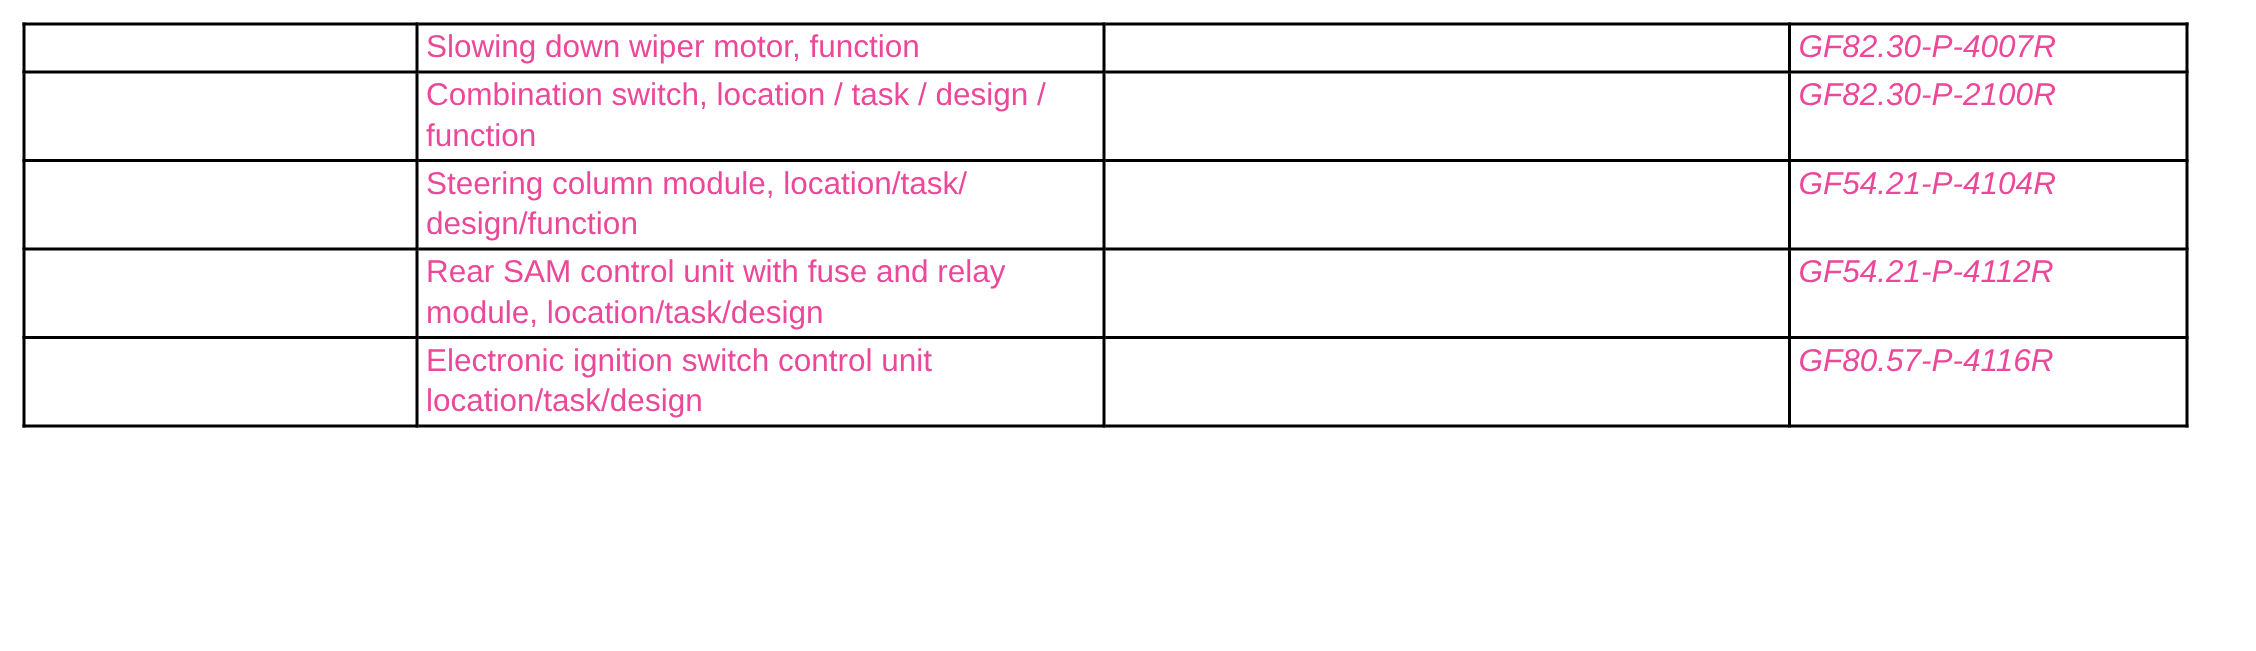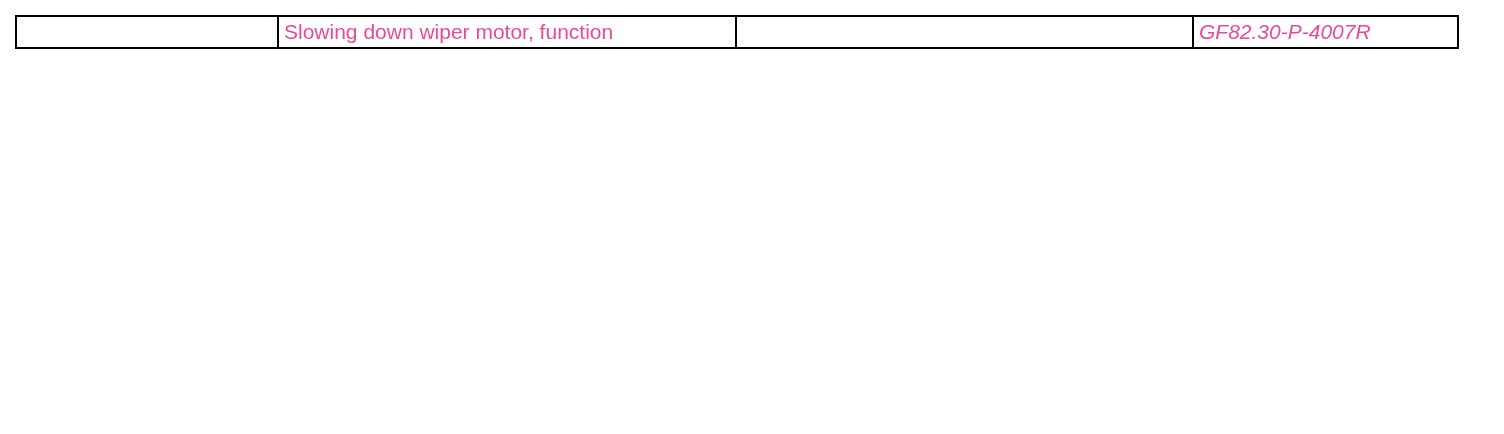--- a/index.html
+++ b/index.html
@@ -54,15 +54,43 @@
       <col style="width:457px">
       <col style="width:265px">
     </colgroup>
     <tbody>
       <tr>
         <td class="c-ref"></td>
         <td class="c-desc">Slowing down wiper motor, function</td>
         <td class="c-spacer"></td>
         <td class="c-code">GF82.30-P-4007R</td>
       </tr>
+      <tr>
+        <td class="c-ref"></td>
+        <td class="c-desc">Combination switch, location / task / design /
+function</td>
+        <td class="c-spacer"></td>
+        <td class="c-code">GF82.30-P-2100R</td>
+      </tr>
+      <tr>
+        <td class="c-ref"></td>
+        <td class="c-desc">Steering column module, location/task/
+design/function</td>
+        <td class="c-spacer"></td>
+        <td class="c-code">GF54.21-P-4104R</td>
+      </tr>
+      <tr>
+        <td class="c-ref"></td>
+        <td class="c-desc">Rear SAM control unit with fuse and relay
+module, location/task/design</td>
+        <td class="c-spacer"></td>
+        <td class="c-code">GF54.21-P-4112R</td>
+      </tr>
+      <tr>
+        <td class="c-ref"></td>
+        <td class="c-desc">Electronic ignition switch control unit
+location/task/design</td>
+        <td class="c-spacer"></td>
+        <td class="c-code">GF80.57-P-4116R</td>
+      </tr>
     </tbody>
   </table>
 </div>
 
 </body></html>

